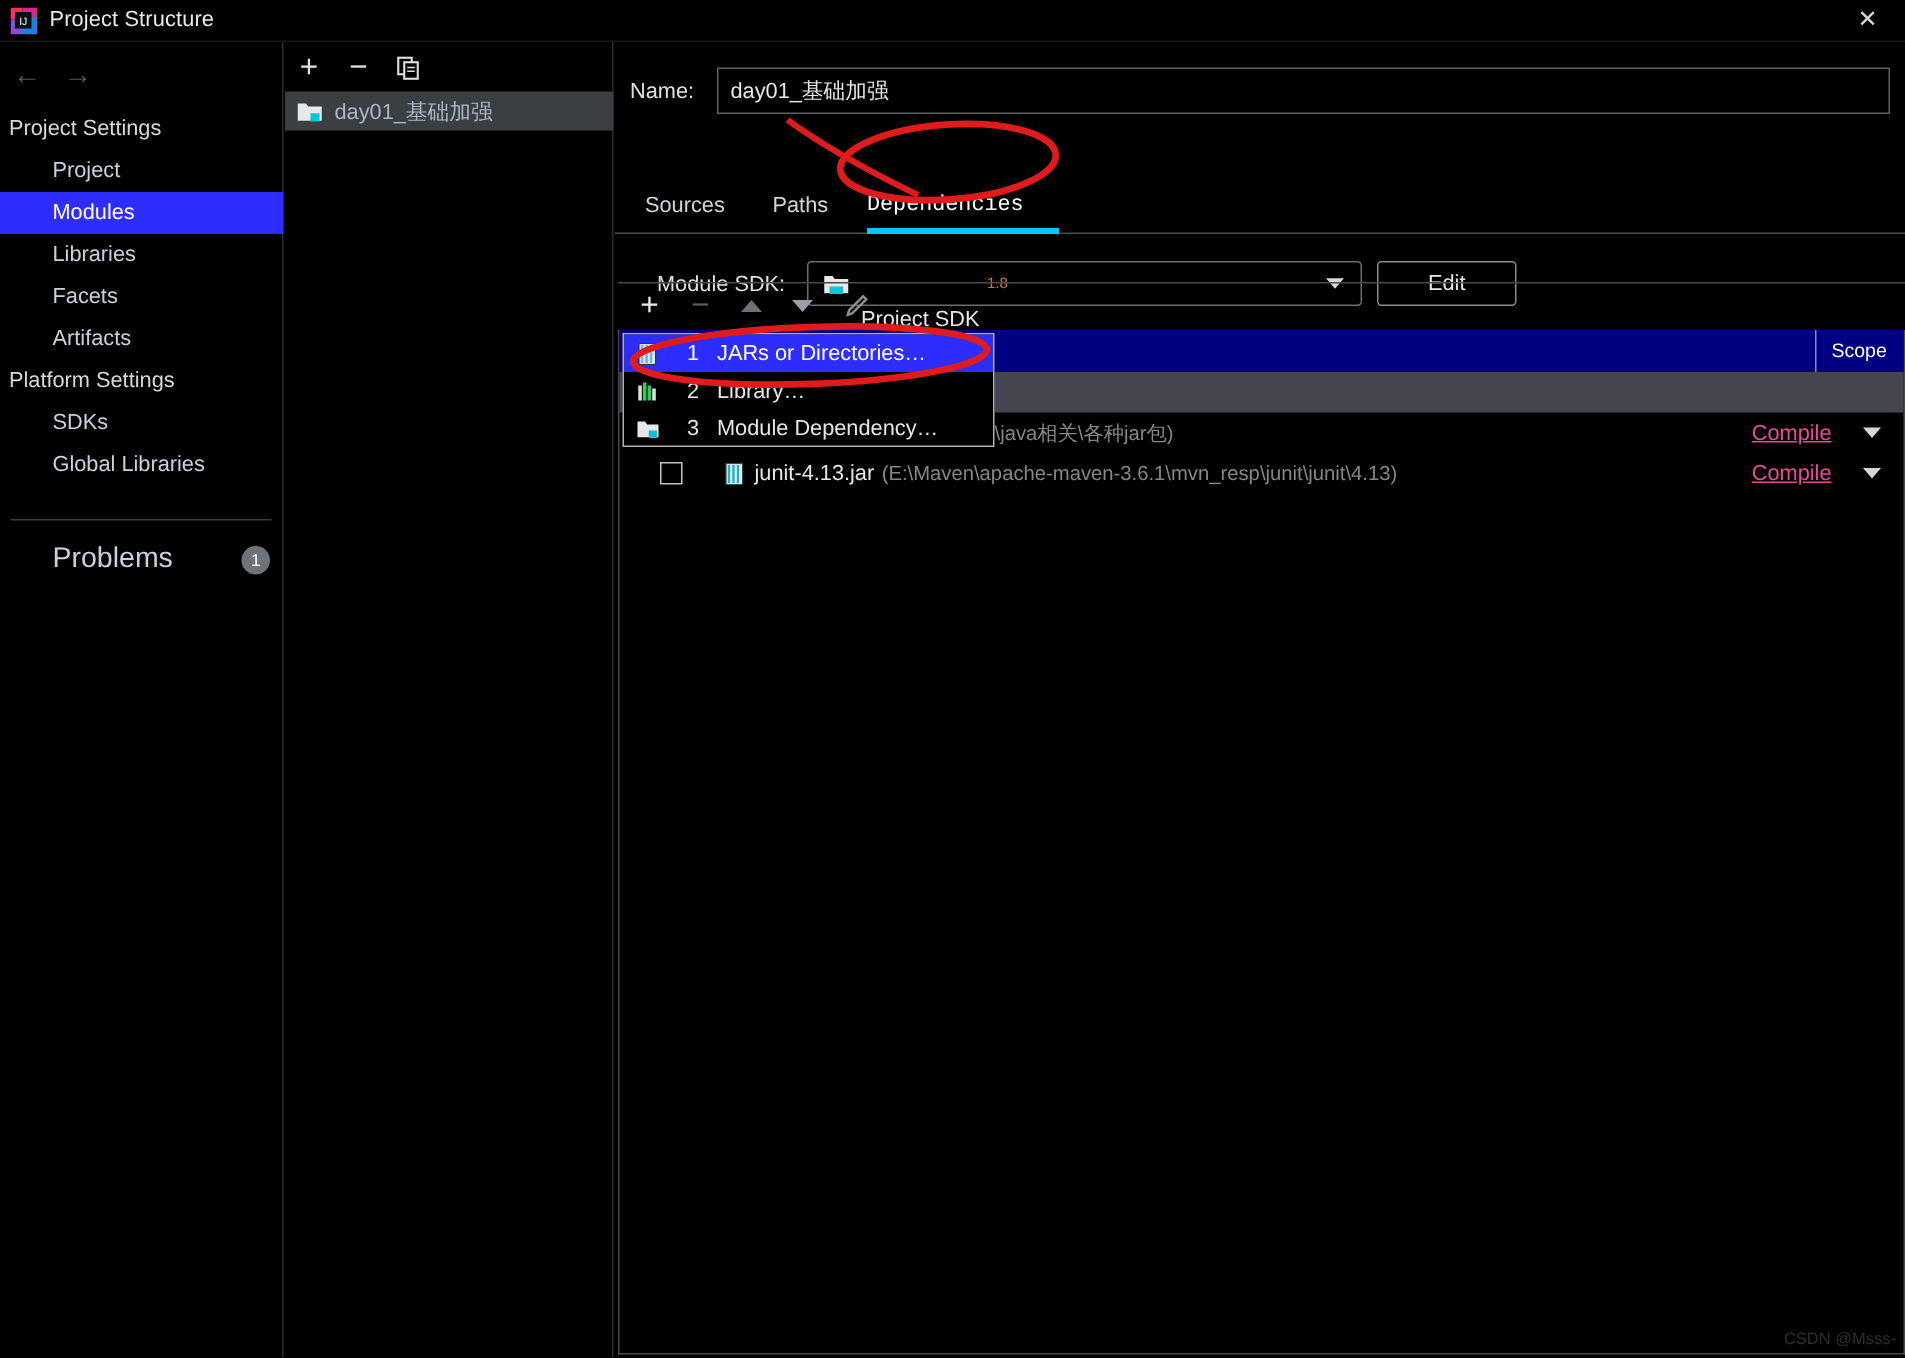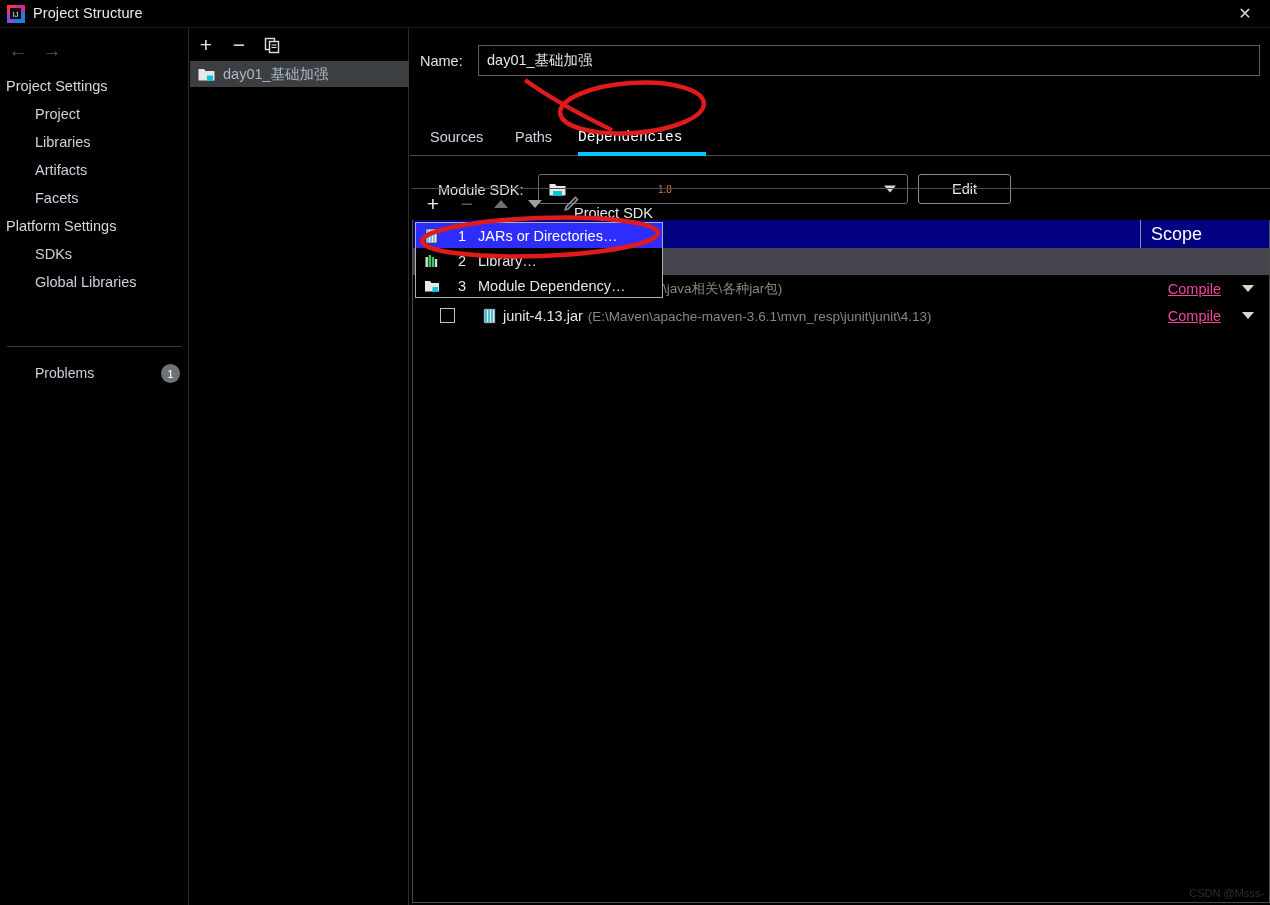--- a/index.html
+++ b/index.html
@@ -55,21 +55,21 @@
   .nav-sep {
     position: absolute; left: 7px; top: 318px; width: 174px; height: 1px;
     background: #3a3a3a;
   }
   .problems-row {
     position: absolute; left: 0; top: 331px; width: 189px; height: 28px;
     cursor: pointer;
   }
   .problems-label {
     position: absolute; left: 35px; top: 0; height: 28px; line-height: 28px;
-    font-size: 14px; color: #c9d2db;
+    font-size: 19px; color: #c9d2db;
   }
   .problems-badge {
     position: absolute; left: 161px; top: 5px;
     width: 19px; height: 19px; border-radius: 50%;
     background: #6e737a; color: #ffffff;
     font-size: 11.5px; display: flex; align-items: center; justify-content: center;
   }
 
   
   .modpanel {
@@ -179,22 +179,22 @@
   
   .dep-table {
     position: absolute; left: 2px; top: 192px; width: 858px; height: 683px;
     border: 1px solid #4a4a4a; border-top: none; background: #000000;
   }
   .th-row {
     position: absolute; left: 0; top: 0; width: 856px; height: 28px;
     background: #000080;
   }
   .th-scope {
-    position: absolute; left: 727px; top: 0; height: 28px; line-height: 28px;
-    padding-left: 10px; font-size: 18px; color: #ffffff;
+    position: absolute; left: 797px; top: 0; height: 28px; line-height: 28px;
+    padding-left: 10px; font-size: 13px; color: #ffffff;
     border-left: 1px solid #8a8ab0;
   }
   .row-selected {
     position: absolute; left: 0; top: 28px; width: 856px; height: 27px;
     background: #45454f;
   }
   .dep-row {
     position: absolute; left: 0; width: 856px; height: 27px;
     display: flex; align-items: center; cursor: pointer;
   }
@@ -267,23 +267,24 @@
 
   <div class="sidebar">
     <div class="nav-arrows">
       <div class="nav-arrow nav-back">←</div>
       <div class="nav-arrow nav-fwd">→</div>
     </div>
 
     <div class="nav-list">
       <div class="nav-group">Project Settings</div>
       <div class="nav-item">Project</div>
+      <div class="nav-item selected">Modules</div>
       <div class="nav-item">Libraries</div>
+      <div class="nav-item">Facets</div>
       <div class="nav-item">Artifacts</div>
-      <div class="nav-item">Facets</div>
       <div class="nav-group">Platform Settings</div>
       <div class="nav-item">SDKs</div>
       <div class="nav-item">Global Libraries</div>
     </div>
 
     <div class="nav-sep"></div>
 
     <div class="problems-row">
       <div class="problems-label">Problems</div>
       <div class="problems-badge">1</div>

